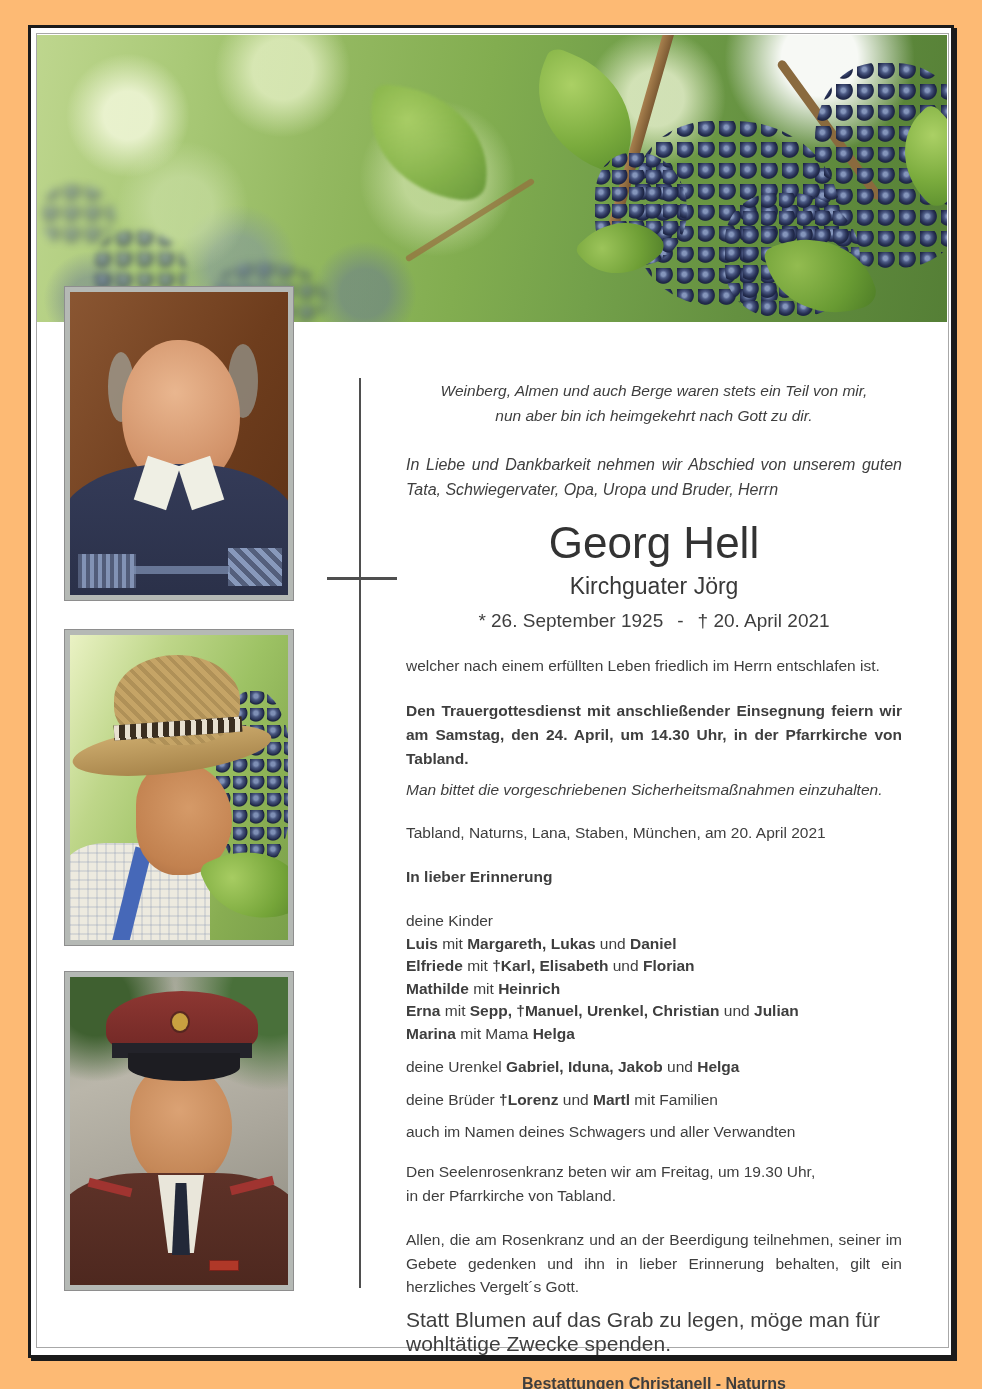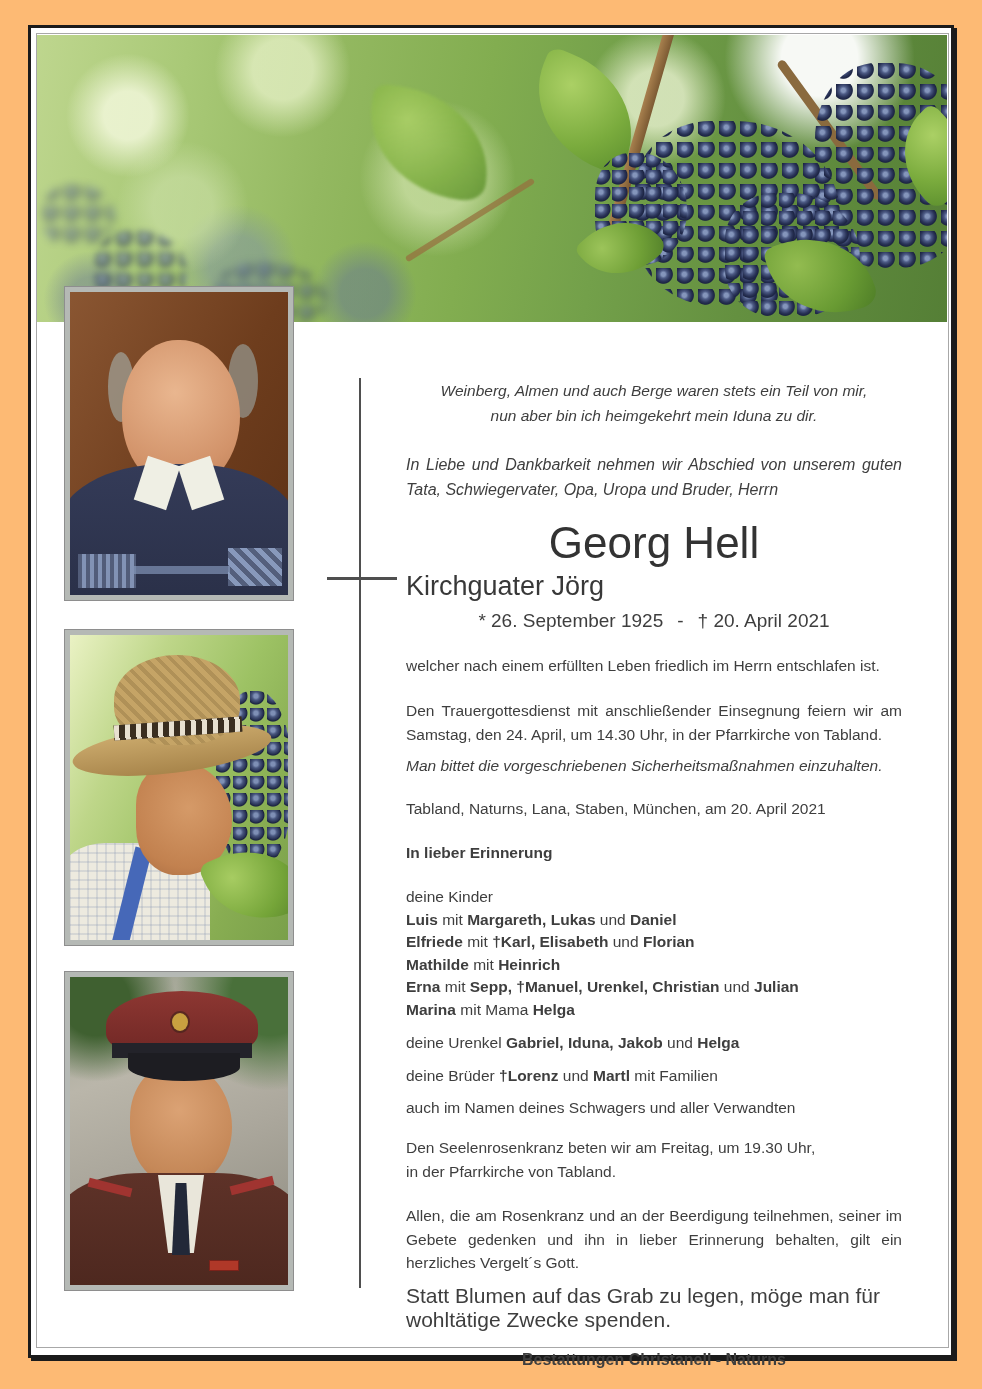--- a/index.html
+++ b/index.html
@@ -110,25 +110,25 @@
   .p3-epR{left:160px;top:204px;width:44px;height:9px;background:#a03430;transform:rotate(-14deg);}
   .p3-bar{left:140px;top:284px;width:28px;height:9px;background:#b03828;box-shadow:0 0 0 1px #7c221a;}
   
   .cross-v{position:absolute;left:359px;top:378px;width:2px;height:910px;background:#4f4f4f;}
   .cross-h{position:absolute;left:327px;top:577px;width:70px;height:3px;background:#4f4f4f;}
   
   .col{position:absolute;left:406px;top:375px;width:496px;font-size:15.5px;line-height:24px;}
   .quote{margin-top:3px;text-align:center;font-style:italic;line-height:25px;}
   .intro{margin-top:24px;text-align:justify;font-size:16px;line-height:25px;font-style:italic;}
   .name{margin-top:15px;text-align:center;font-size:44px;line-height:52px;color:#333333;}
-  .housename{margin-top:2px;font-size:27px;line-height:30px;color:#383838;}
+  .housename{margin-top:2px;text-align:center;font-size:23px;line-height:30px;color:#383838;}
   .dates{margin-top:7px;text-align:center;font-size:19px;line-height:26px;}
   .dates .sep{display:inline-block;margin:0 14px;}
   .p-passing{margin-top:20px;}
-  .p-service{margin-top:21px;text-align:justify;}
+  .p-service{margin-top:21px;text-align:justify;font-weight:bold;}
   .p-safety{margin-top:7px;font-style:italic;}
   .p-places{margin-top:19px;}
   .p-memory{margin-top:20px;font-weight:bold;}
   .family{margin-top:21px;line-height:22.5px;}
   .p-urenkel{margin-top:10px;}
   .p-brueder{margin-top:9px;}
   .p-relatives{margin-top:8px;}
   .p-rosary{margin-top:16px;}
   .p-rosary span{display:block;}
   .p-thanks{margin-top:20px;text-align:justify;line-height:23.5px;}
@@ -197,21 +197,21 @@
     <div class="pp p3-epR"></div>
     <div class="pp p3-bar"></div>
   </div>
 
   <div class="cross-v"></div>
   <div class="cross-h"></div>
 
   <div class="col">
     <div class="quote">
       <span style="display:block">Weinberg, Almen und auch Berge waren stets ein Teil von mir,</span>
-      <span style="display:block">nun aber bin ich heimgekehrt mein Iduna zu dir.</span>
+      <span style="display:block">nun aber bin ich heimgekehrt nach Gott zu dir.</span>
     </div>
     <div class="intro">In Liebe und Dankbarkeit nehmen wir Abschied von unserem guten Tata, Schwiegervater, Opa, Uropa und Bruder, Herrn</div>
     <div class="name">Georg Hell</div>
     <div class="housename">Kirchguater Jörg</div>
     <div class="dates">
       <span>* 26. September 1925</span><span class="sep">-</span><span>† 20. April 2021</span>
     </div>
     <div class="p-passing">welcher nach einem erfüllten Leben friedlich im Herrn entschlafen ist.</div>
     <div class="p-service">Den Trauergottesdienst mit anschließender Einsegnung feiern wir am Samstag, den 24. April, um 14.30 Uhr, in der Pfarrkirche von Tabland.</div>
     <div class="p-safety">Man bittet die vorgeschriebenen Sicherheitsmaßnahmen einzuhalten.</div>

